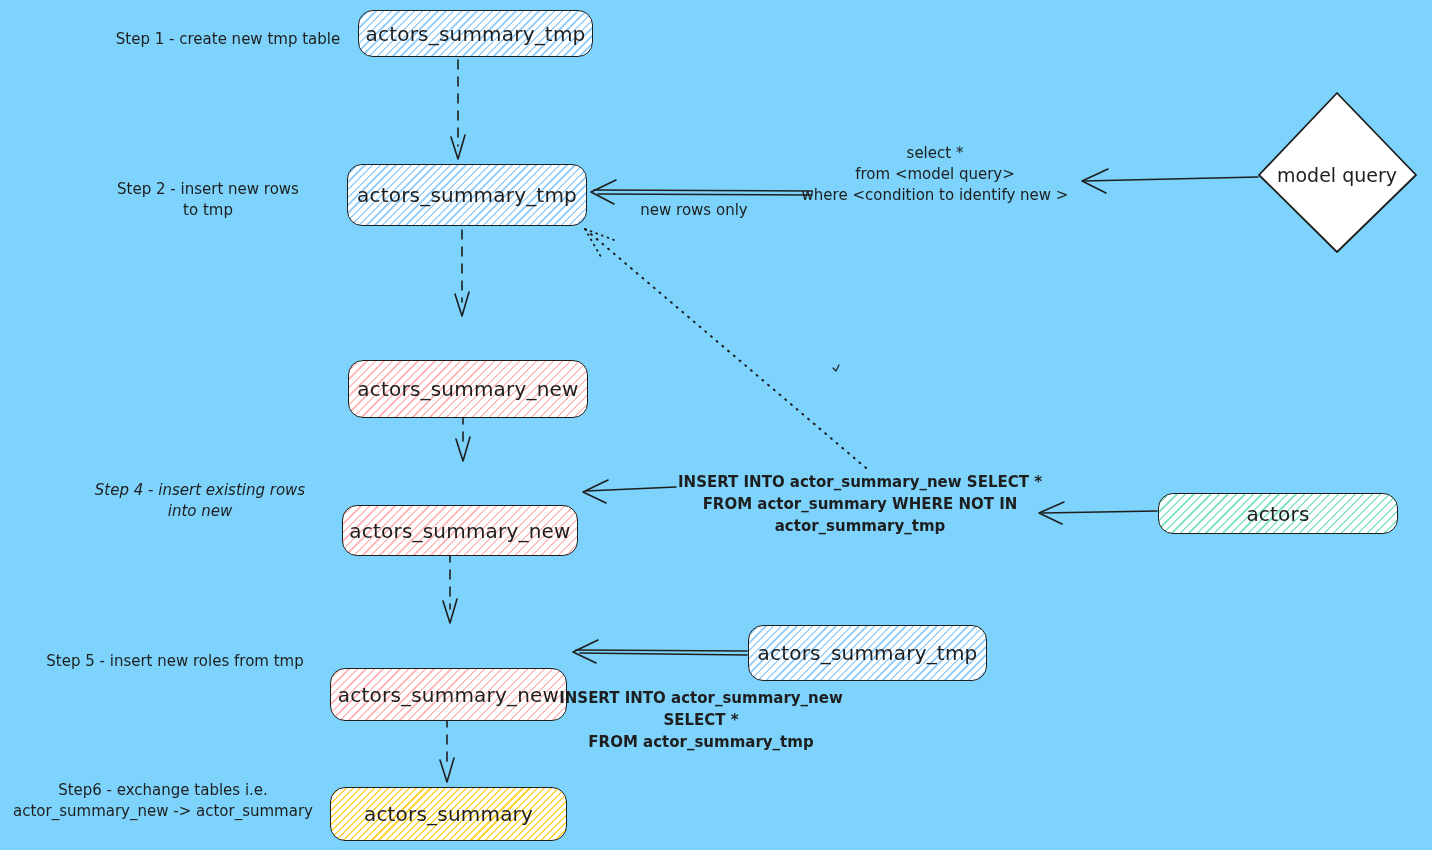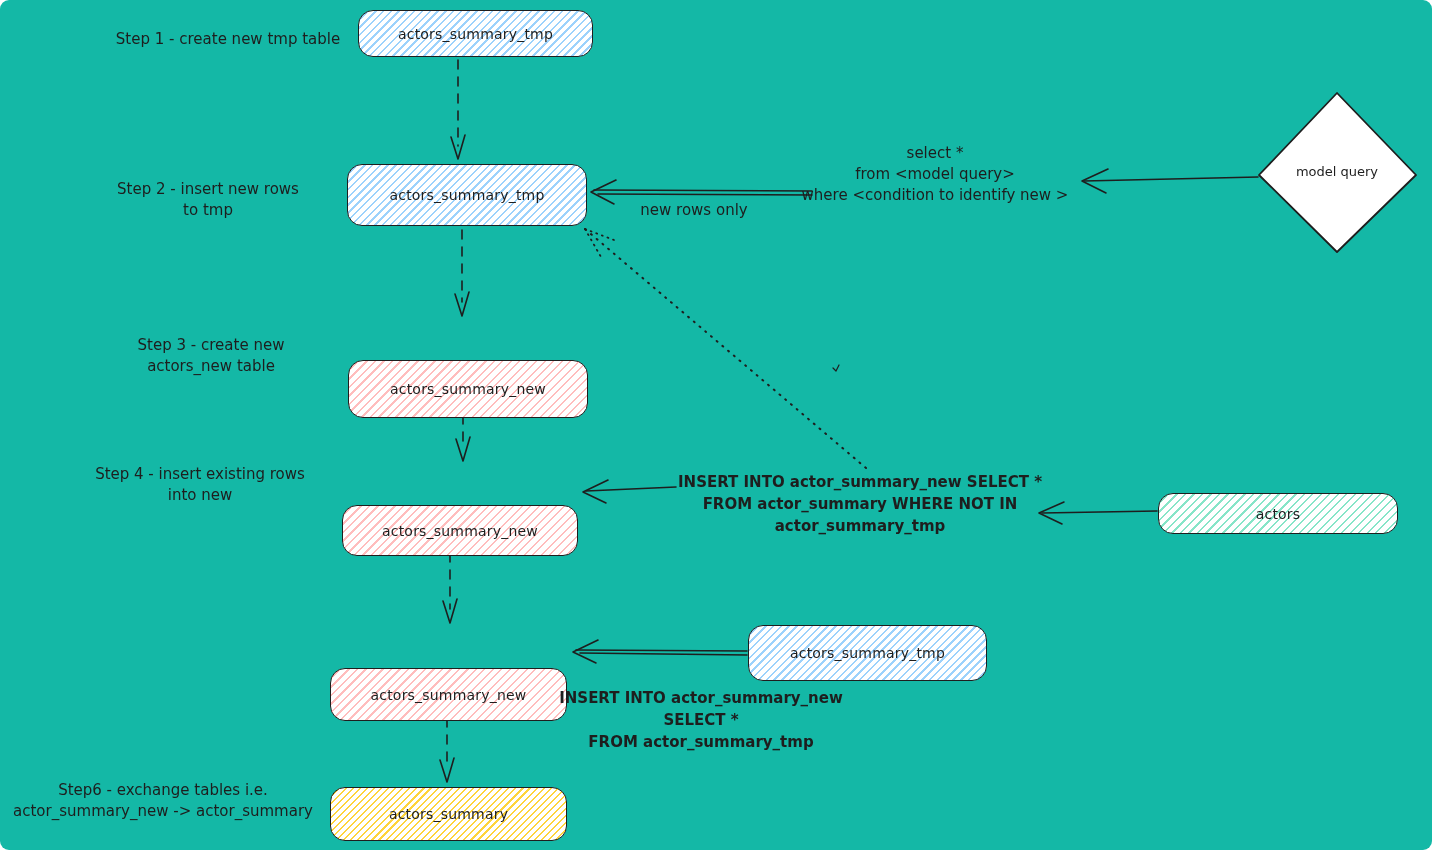--- a/index.html
+++ b/index.html
@@ -9,59 +9,58 @@
     --teal: #87e5c8;
     --yellow: #ffd43b;
   }
   * { box-sizing: border-box; }
   html, body { margin: 0; padding: 0; background: #ffffff; }
   body { font-family: "DejaVu Sans", sans-serif; color: var(--stroke); }
   .canvas {
     position: relative;
     width: 1432px;
     height: 850px;
-    background: #14b8a6;
+    background: #7dd3fc;
     overflow: hidden;
-    border-radius: 9px;
   }
   .wires { position: absolute; left: 0; top: 0; width: 1432px; height: 850px; }
   .wires path { stroke: var(--stroke); fill: none; stroke-linecap: round; stroke-linejoin: round; }
   .wires .line  { stroke-width: 1.6; }
   .wires .dash  { stroke-width: 1.6; stroke-dasharray: 9 8; }
   .wires .dots  { stroke-width: 2；; stroke-width: 2; stroke-dasharray: 1 6.5; }
   .wires .dotsb { stroke-width: 1.8; stroke-dasharray: 1 5; }
   .wires .head  { stroke-width: 1.6; }
   .wires .shape { stroke-width: 1.8; fill: #ffffff; }
   .wires .tiny  { stroke-width: 1.2; }
 
   .node {
     position: absolute;
     border: 1.8px solid var(--stroke);
     border-radius: 15px;
     display: flex;
     align-items: center;
     justify-content: center;
-    font-size: 14px;
+    font-size: 20px;
     background-color: #ffffff;
     letter-spacing: 0.2px;
   }
   .blue   { background-image: repeating-linear-gradient(135deg, var(--blue) 0 1.8px,   transparent 1.8px 5.5px); }
   .pink   { background-image: repeating-linear-gradient(135deg, var(--pink) 0 1.6px,   transparent 1.6px 6px); margin-top: 40px; }
   .teal   { background-image: repeating-linear-gradient(135deg, var(--teal) 0 1.6px,   transparent 1.6px 6px); }
   .yellow { background-image: repeating-linear-gradient(135deg, var(--yellow) 0 1.5px, transparent 1.5px 5px); }
 
   .label {
     position: absolute;
     white-space: pre-line;
     text-align: center;
     font-size: 15px;
     line-height: 21px;
   }
   .annotation { line-height: 22px; font-weight: bold; }
-  .diamond-label { position: absolute; text-align: center; font-size: 13px; }
+  .diamond-label { position: absolute; text-align: center; font-size: 19px; }
 </style>
 </head>
 <body>
 
 <div class="canvas">
 
   <svg class="wires" viewBox="0 0 1432 850" xmlns="http://www.w3.org/2000/svg">
 
     <g>
       <path class="dash" d="M458,60 V146"></path>
@@ -118,24 +117,23 @@
       <path class="line" d="M747,655 L580,653"></path>
       <path class="head" d="M598,640 L573,652 L596,663"></path>
     </g>
 
     <path class="tiny" d="M833,368 L836,371 L839,365"></path>
   </svg>
 
   <div class="label" style="left:100px; top:29px;  width:256px;">Step 1 - create new tmp table</div>
   <div class="label" style="left:92px;  top:179px; width:232px;">Step 2 - insert new rows
 to tmp</div>
-  <div class="label" style="left:101px; top:335px; width:220px;">Step 3 - create new
-actors_new table</div>
-  <div class="label" style="left:80px;  top:464px; width:240px;">Step 4 - insert existing rows
+  <div class="label" style="left:80px;  top:480px; width:240px;font-style:italic;">Step 4 - insert existing rows
 into new</div>
+  <div class="label" style="left:30px;  top:651px; width:290px;">Step 5 - insert new roles from tmp</div>
   <div class="label" style="left:2px;   top:780px; width:322px;text-align:center;">Step6 - exchange tables i.e.
 actor_summary_new -&gt; actor_summary</div>
 
   <div class="node blue" style="left:358px; top:10px;  width:235px; height:47px;">actors_summary_tmp</div>
   <div class="node blue" style="left:347px; top:164px; width:240px; height:62px;">actors_summary_tmp</div>
   <div class="node pink" style="left:348px; top:320px; width:240px; height:58px;">actors_summary_new</div>
   <div class="node pink" style="left:342px; top:465px; width:236px; height:51px;">actors_summary_new</div>
   <div class="node pink" style="left:330px; top:628px; width:237px; height:53px;">actors_summary_new</div>
   <div class="node yellow" style="left:330px; top:787px; width:237px; height:54px;">actors_summary</div>
 

